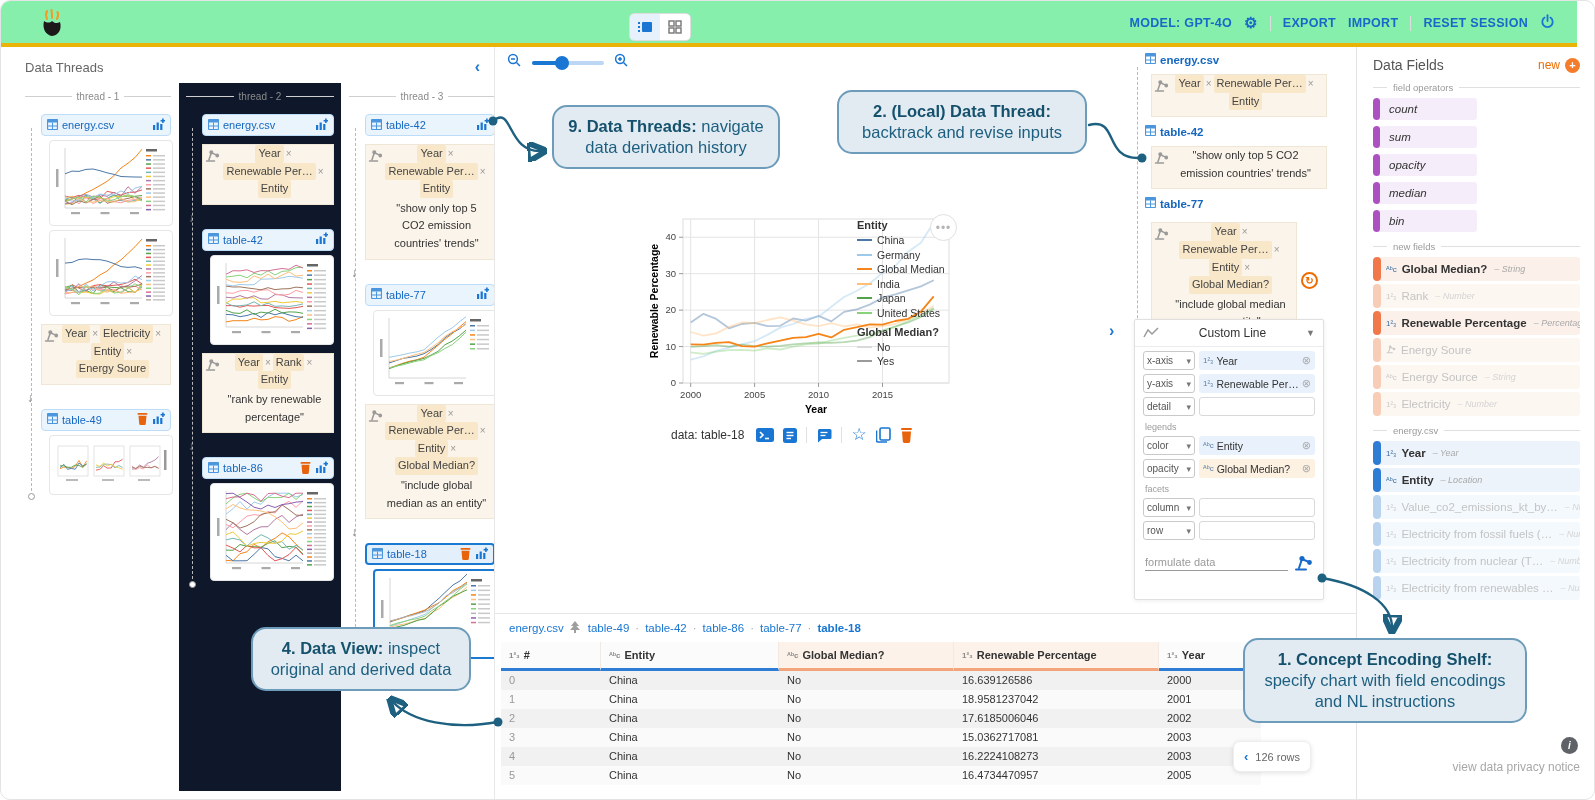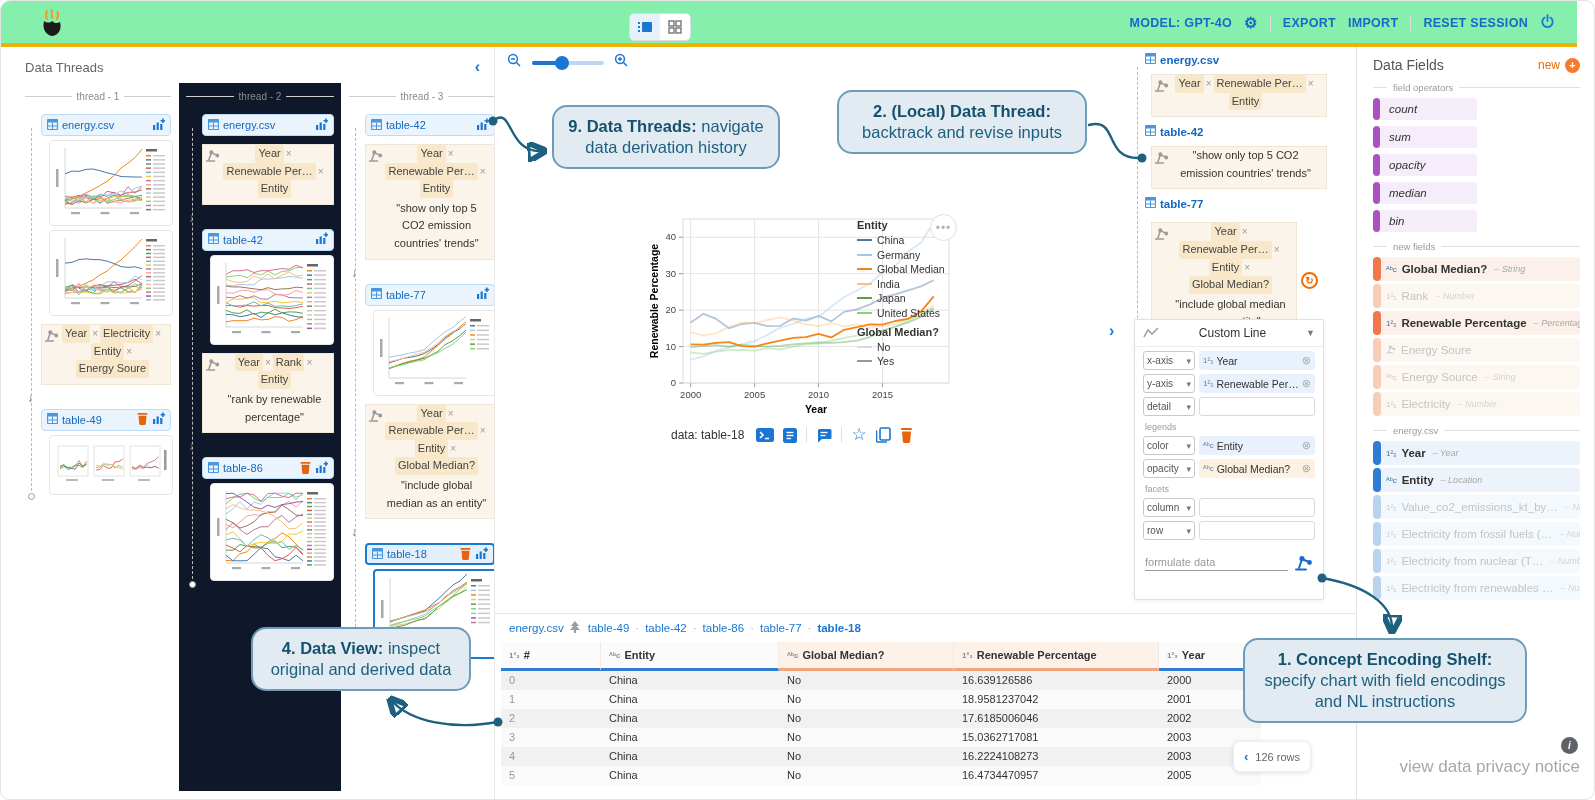--- a/index.html
+++ b/index.html
@@ -113,21 +113,21 @@
   .hcell.blue{border-bottom:3px solid #2e7cd4;background:#fbfbfb;}
   .hcell.orange{border-bottom:3px solid #f2a47a;background:#fdf2e9;}
   .hcell .ticon{color:#8a8a8a;}
   .dcell{font-size:11px;color:#333;padding:0 8px;height:19px;line-height:19px;overflow:hidden;}
   .drow:nth-child(odd) .dcell{background:#fafafa;}
   .drow:nth-child(even) .dcell{background:#f1f1f1;}
   .dcell.idx{color:#999;}
   #pager{left:1232px;top:740px;width:78px;height:31px;background:#fff;border:1px solid #eee;border-radius:7px;box-shadow:0 1px 5px rgba(0,0,0,.12);display:flex;align-items:center;justify-content:center;gap:7px;font-size:11px;color:#666;}
   #privacy{right:14px;top:736px;text-align:right;}
   #privacy-icon{width:17px;height:17px;border-radius:50%;background:#5f6368;color:#fff;font-size:10px;font-style:italic;font-weight:700;display:flex;align-items:center;justify-content:center;margin:0 2px 3px auto;}
-  #privacy-text{color:#a8a8a8;font-size:17px;}
+  #privacy-text{color:#a8a8a8;font-size:12px;}
 
   
   .callout{position:absolute;background:#e2ebf1;border:2px solid #6d9cba;border-radius:15px;padding:9px 14px;text-align:center;color:#1d5f80;font-size:16.5px;line-height:1.28;z-index:30;}
   .callout b{color:#15516d;}
   #overlay{position:absolute;left:0;top:0;width:1595px;height:800px;pointer-events:none;z-index:31;}
   #overlay path{stroke:#1d6080;stroke-width:2.4;fill:none;stroke-linecap:round;}
   #overlay circle{fill:#1d6080;}
 </style>
 </head>
 <body>

